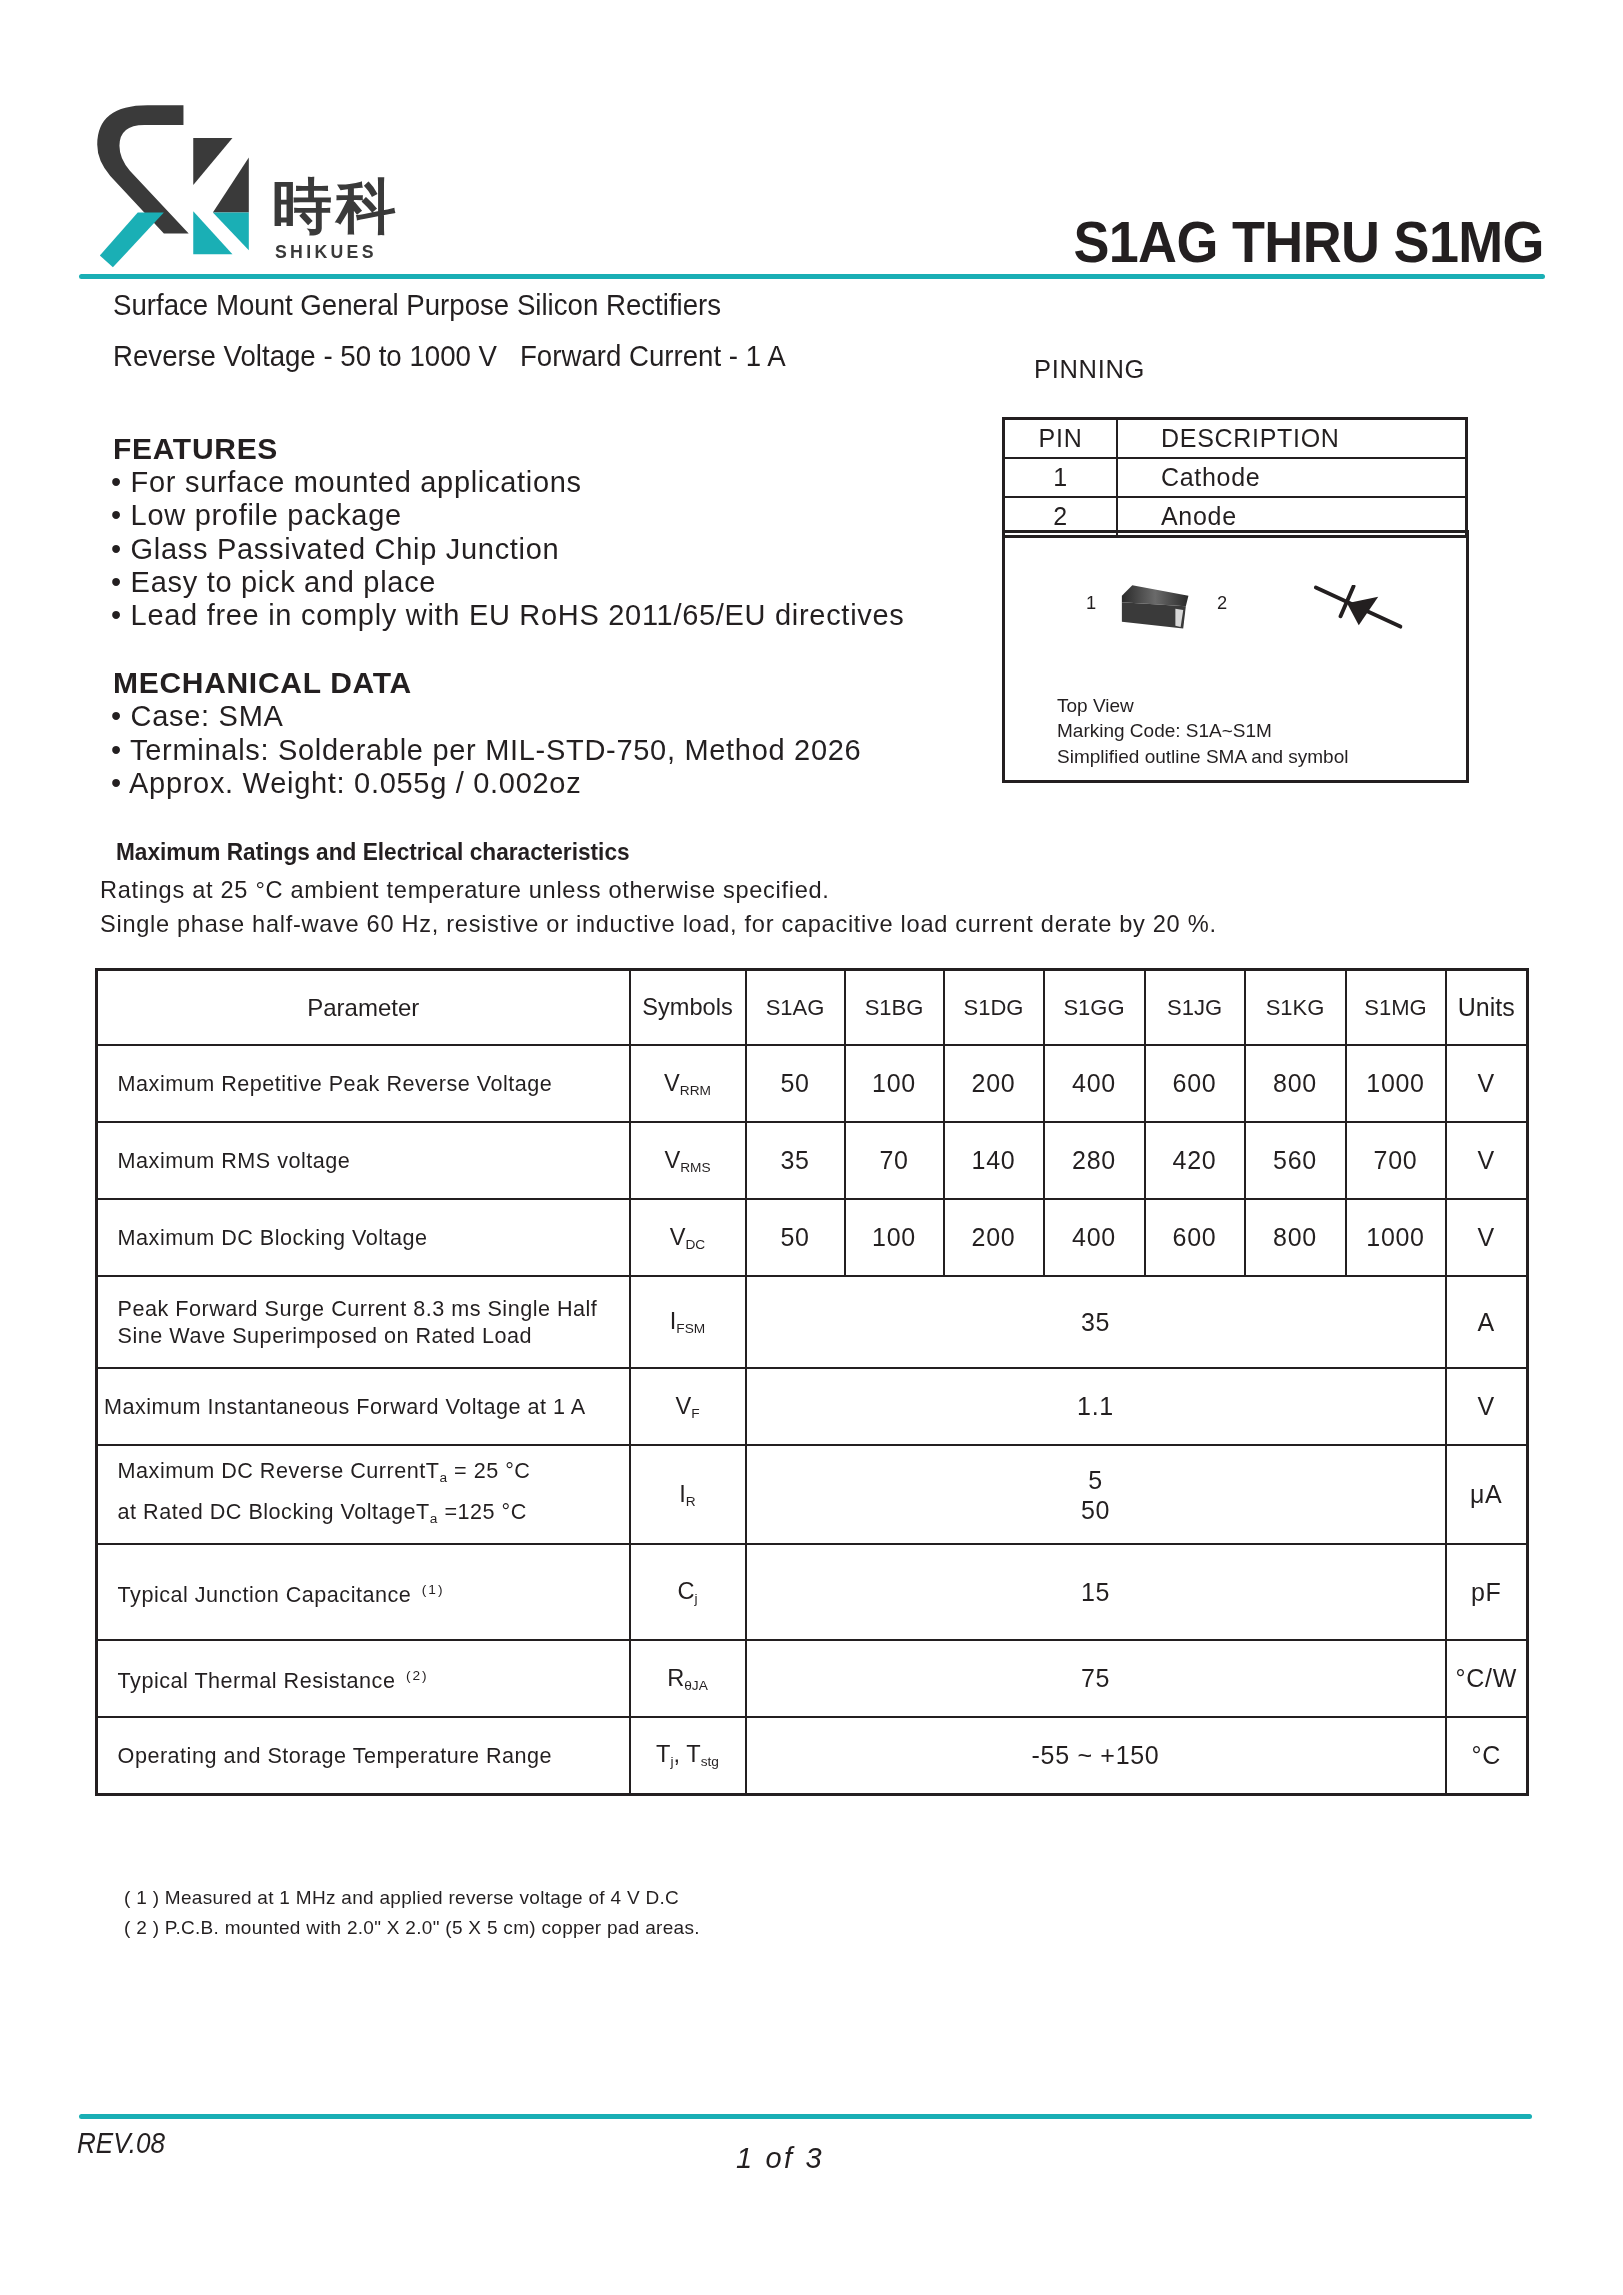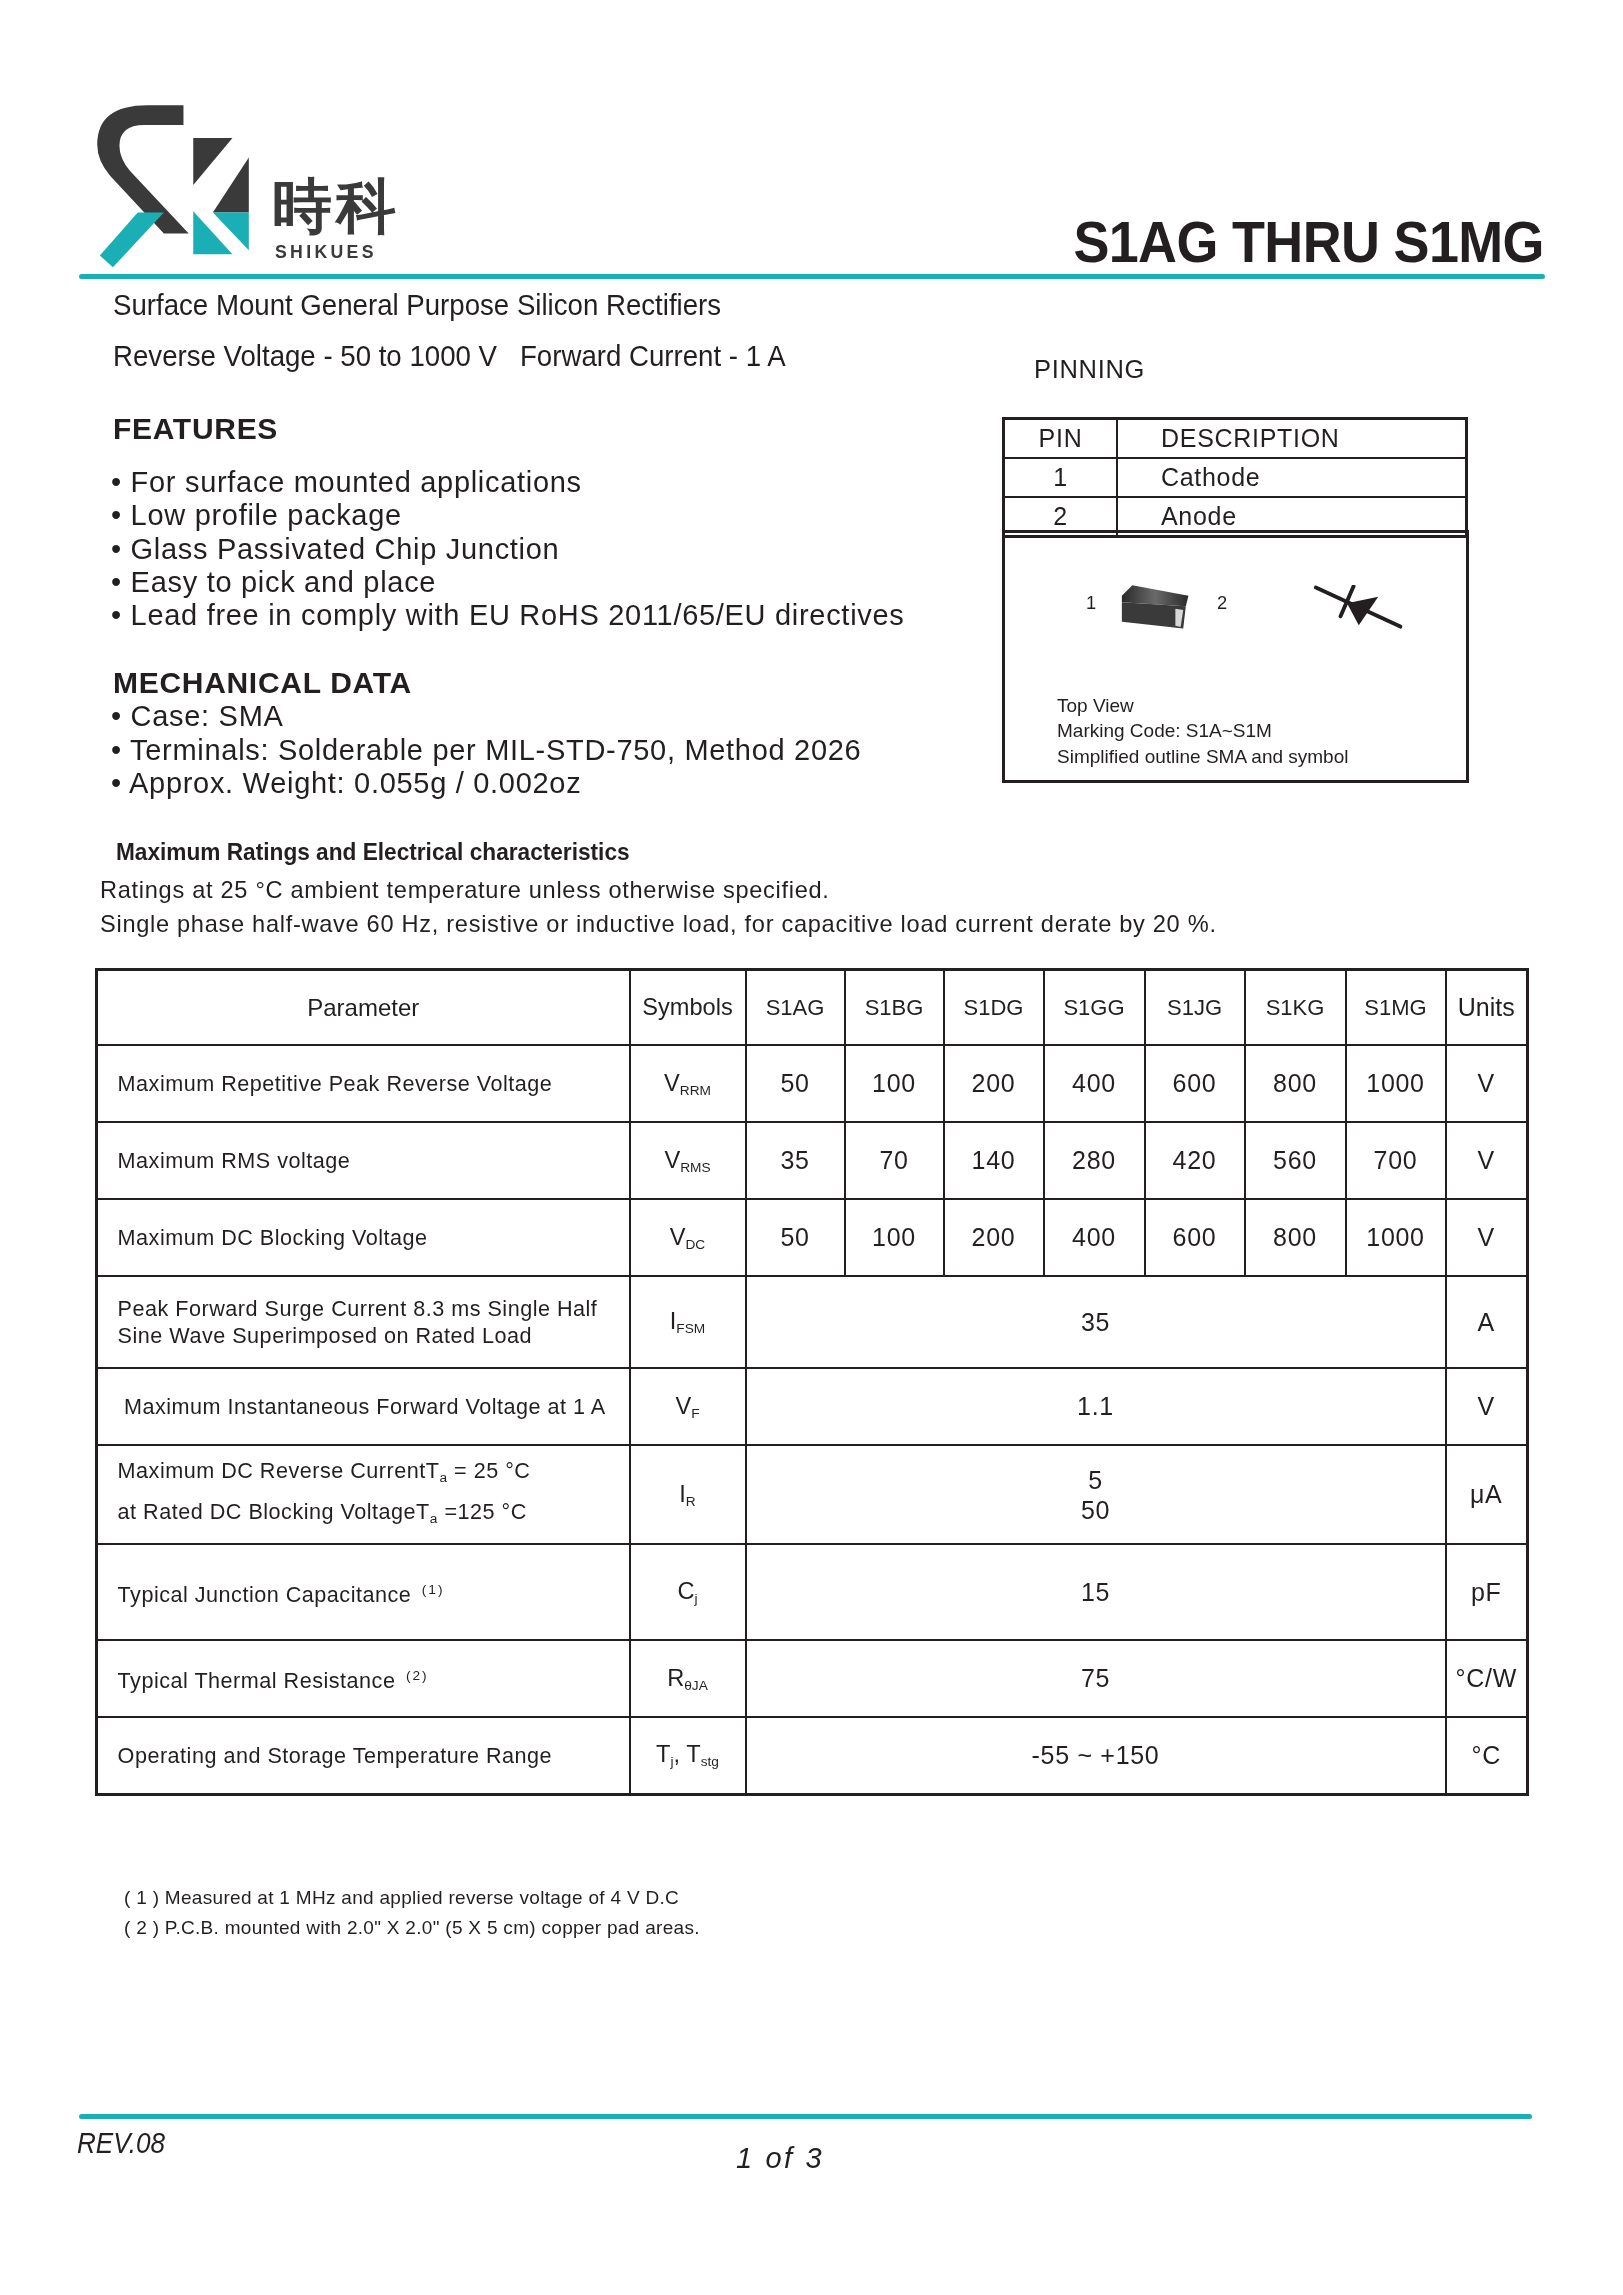--- a/index.html
+++ b/index.html
@@ -73,21 +73,21 @@
 </div>
 <div id="logo-cn" class="abs">時科</div>
 <div id="logo-en" class="abs">SHIKUES</div>
 
 <div id="doc-title" class="abs">S1AG THRU S1MG</div>
 <div class="teal-rule" style="left:79px; top:274px; width:1466px;"></div>
 
 <div class="abs sub" style="top:288px;">Surface Mount General Purpose Silicon Rectifiers</div>
 <div class="abs sub" style="top:339px;">Reverse Voltage - 50 to 1000 V   Forward Current - 1 A</div>
 
-<div class="abs h-sec" style="top:412px;text-align:right;">FEATURES</div>
+<div class="abs h-sec" style="top:432px;text-align:right;">FEATURES</div>
 <div class="abs bullet" style="top:466px;">• For surface mounted applications</div>
 <div class="abs bullet" style="top:499px;">• Low profile package</div>
 <div class="abs bullet" style="top:533px;">• Glass Passivated Chip Junction</div>
 <div class="abs bullet" style="top:566px;">• Easy to pick and place</div>
 <div class="abs bullet" style="top:599px;">• Lead free in comply with EU RoHS 2011/65/EU directives</div>
 
 <div class="abs h-sec" style="top:666px;">MECHANICAL DATA</div>
 <div class="abs bullet" style="top:700px;">• Case: SMA</div>
 <div class="abs bullet" style="top:734px;">• Terminals: Solderable per MIL-STD-750, Method 2026</div>
 <div class="abs bullet" style="top:767px;">• Approx. Weight: 0.055g / 0.002oz</div>
@@ -206,21 +206,21 @@
   <tr style="height:92px">
     <td class="p">
       <div>Peak Forward Surge Current 8.3 ms Single Half</div>
       <div>Sine Wave Superimposed on Rated Load</div>
     </td>
     <td class="s"><span>I</span><sub>FSM</sub></td>
     <td colspan="7">35</td>
     <td>A</td>
   </tr>
   <tr style="height:77px">
-    <td class="p" style="padding-left:26px">Maximum Instantaneous Forward Voltage at 1 A</td>
+    <td class="p" style="padding-left:6px">Maximum Instantaneous Forward Voltage at 1 A</td>
     <td class="s"><span>V</span><sub>F</sub></td>
     <td colspan="7">1.1</td>
     <td>V</td>
   </tr>
   <tr style="height:99px">
     <td class="p" style="line-height:34px">
       <div class="ir-row">
         <span>Maximum DC Reverse Current</span>
         <span class="t" style="width:115px"><span>T</span><sub>a</sub><span> = 25 °C</span></span>
       </div>

